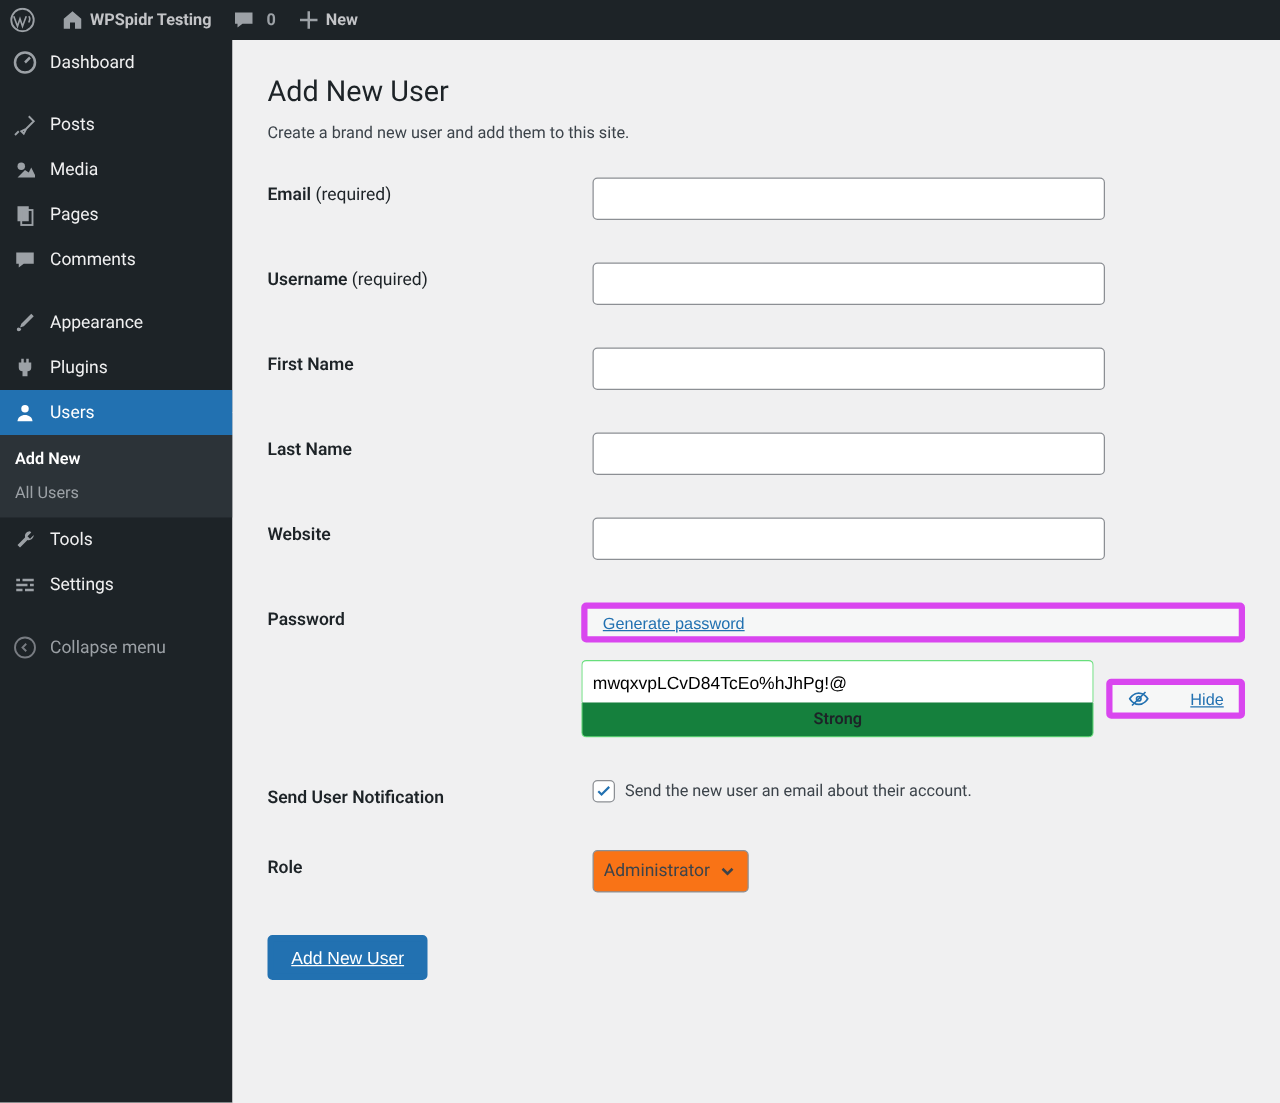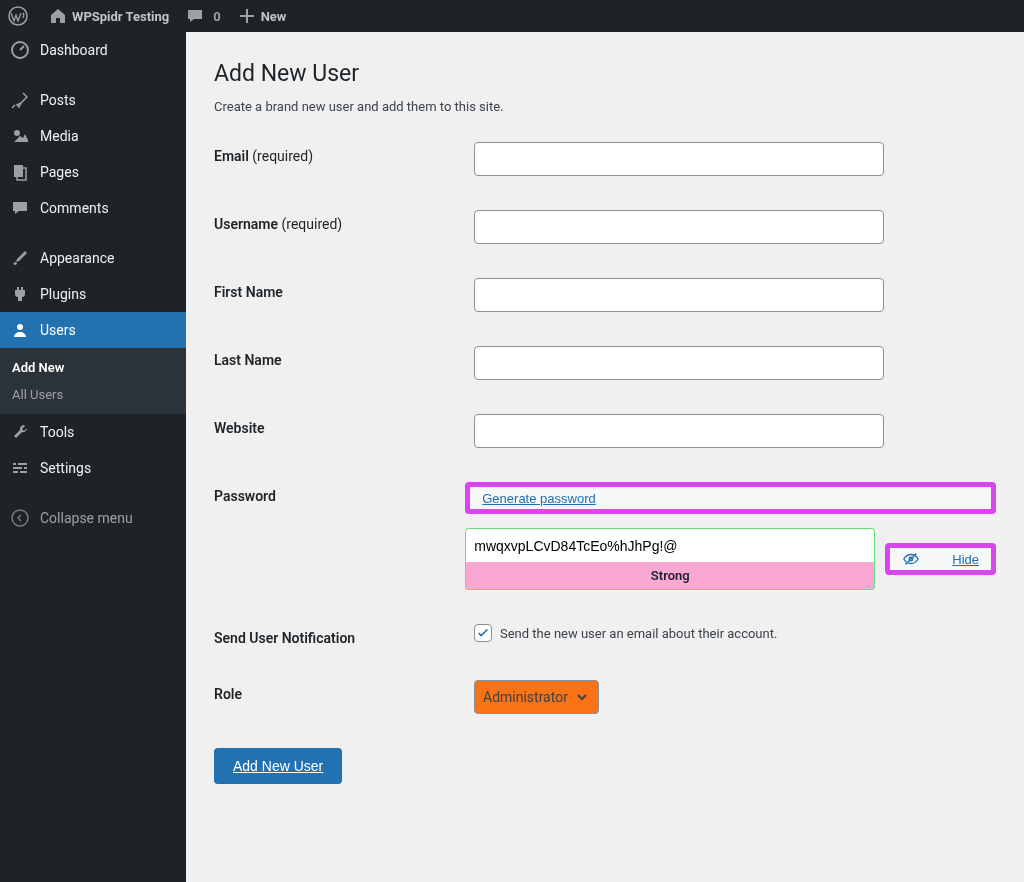--- a/index.html
+++ b/index.html
@@ -149,21 +149,21 @@
   .pwd-input-wrap { display:flex; flex-direction:column; }
   .pwd-input {
     width: 410px; height:34px;
     border: 1px solid #68de7c;
     border-bottom:none;
     border-radius: 4px 4px 0 0;
     padding: 0 8px; font-size:14px; background:#fff;
   }
   .pwd-strength {
     width: 410px; height: 28px;
-    background: #f9a8d4;
+    background: #15803d;
     border: 1px solid #68de7c;
     border-top:none;
     border-radius: 0 0 4px 4px;
     display:flex; align-items:center; justify-content:center;
     font-weight:600; color:#1d2327;
   }
   .hide-btn { white-space:nowrap;gap:28px; }
   .hide-btn .icon { width:18px; height:18px; display:inline-flex; align-items:center; justify-content:center; margin-right:4px; }
   .checkbox-row { display:flex; align-items:center; gap:8px; }
   .cb {

